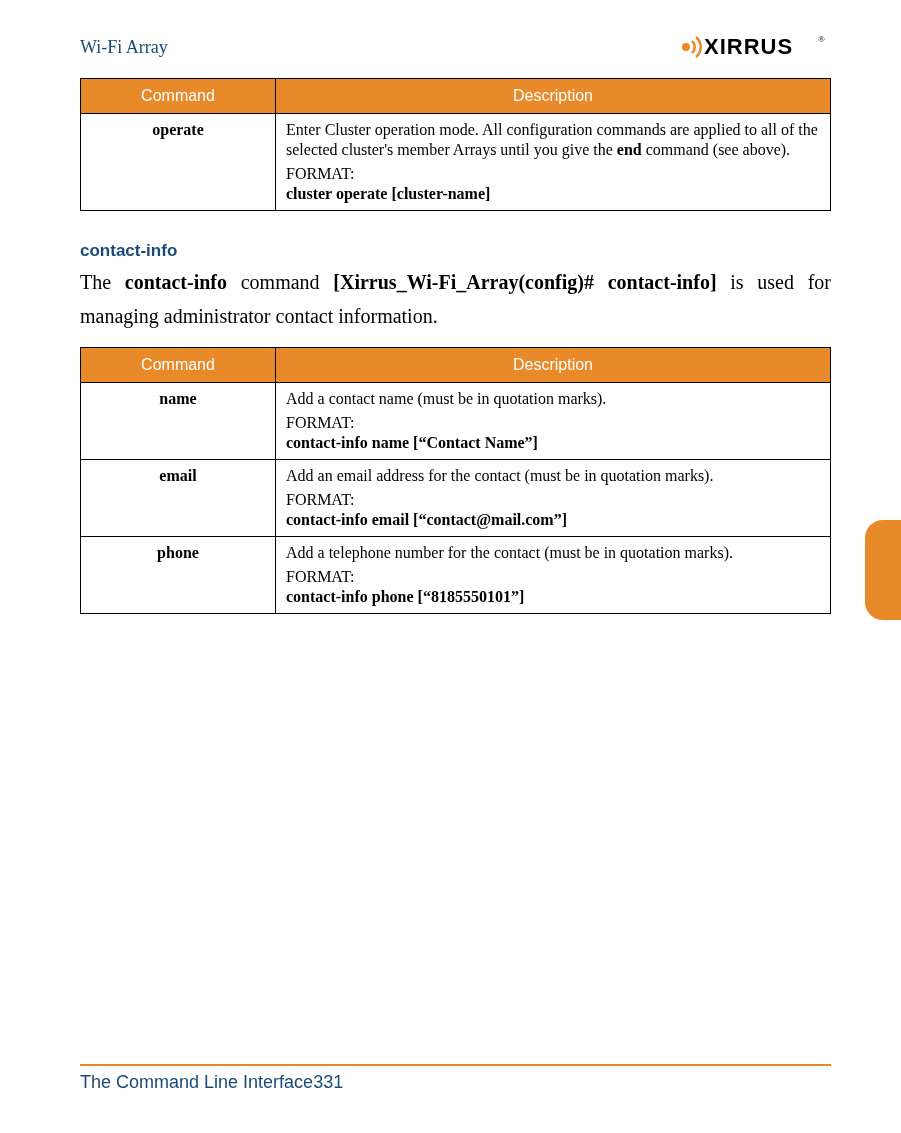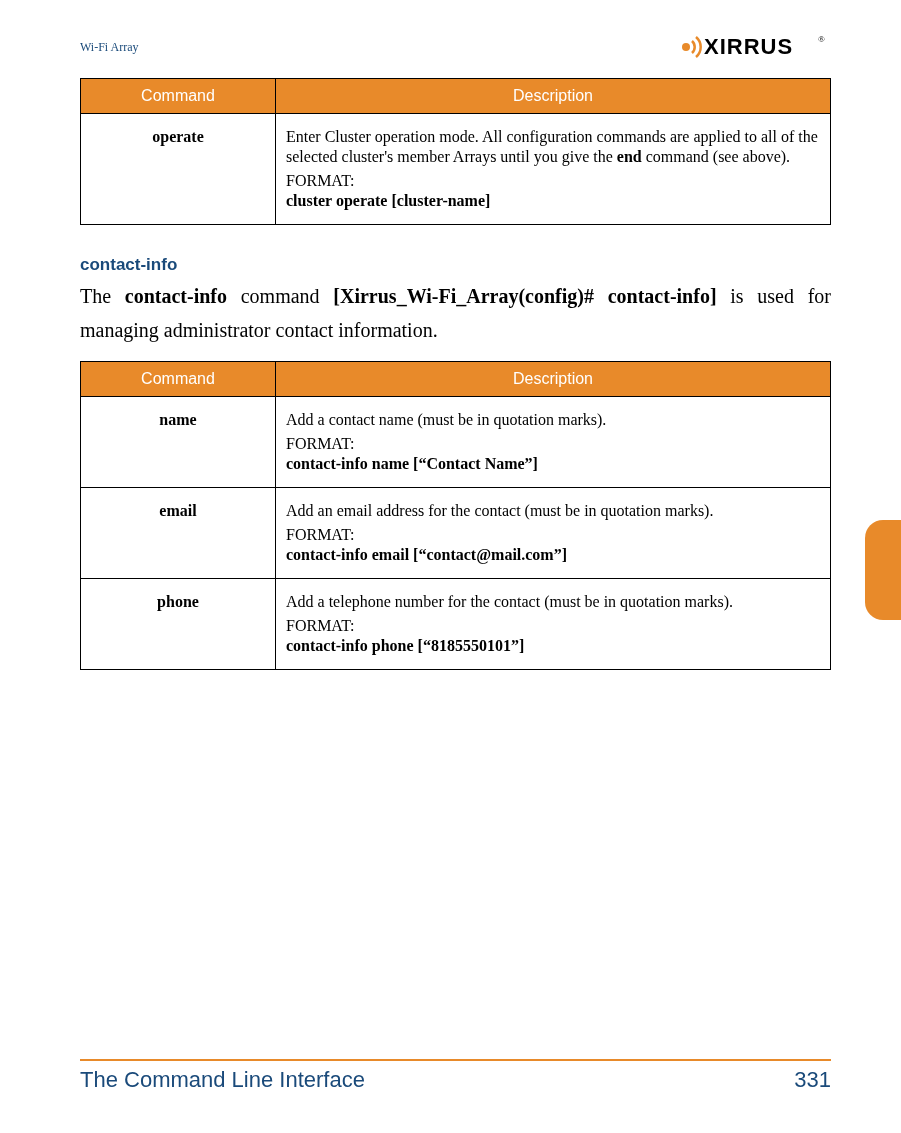--- a/index.html
+++ b/index.html
@@ -12,21 +12,21 @@
       padding: 32px 70px 40px 80px;
     }
     .header {
       display: flex;
       justify-content: space-between;
       align-items: center;
       margin-bottom: 16px;
     }
     .header-title {
       font-family: Georgia, serif;
-      font-size: 12px;
+      font-size: 18px;
       color: #1a4a7a;
     }
     .logo {
       display: flex;
       align-items: flex-start;
       gap: 2px;
     }
     .side-tab {
       position: absolute;
       right: 0;
@@ -47,21 +47,21 @@
       font-family: Arial, sans-serif;
       font-weight: 400;
       font-size: 16px;
       text-align: center;
       padding: 8px 10px;
       border: 1px solid #000;
     }
     .cmd-table th:first-child { width: 26%; }
     .cmd-table td {
       border: 1px solid #000;
-      padding: 13px 10px;
+      padding: 6px 10px;
       vertical-align: top;
       font-size: 16px;
       line-height: 1.25;
     }
     .cmd-table td.command-cell {
       text-align: center;
       font-weight: 700;
     }
     .desc-block { display: block; }
     .fmtlabel { display: block; margin-top: 4px; }
@@ -85,23 +85,22 @@
       left: 80px;
       right: 70px;
       bottom: 40px;
     }
     .footer-line {
       border-top: 2px solid #e88a2a;
       margin-bottom: 6px;
     }
     .footer-row {
       display: flex;
-      justify-content: space-between;
       font-family: Arial, sans-serif;
-      font-size: 22px;
+      font-size: 18px;
       color: #1a4a7a;
     }
     .b { font-weight: 700; }
   </style>
 </head>
 <body>
 
 <div class="header">
   <div class="header-title">Wi-Fi Array</div>
   <div class="logo">

